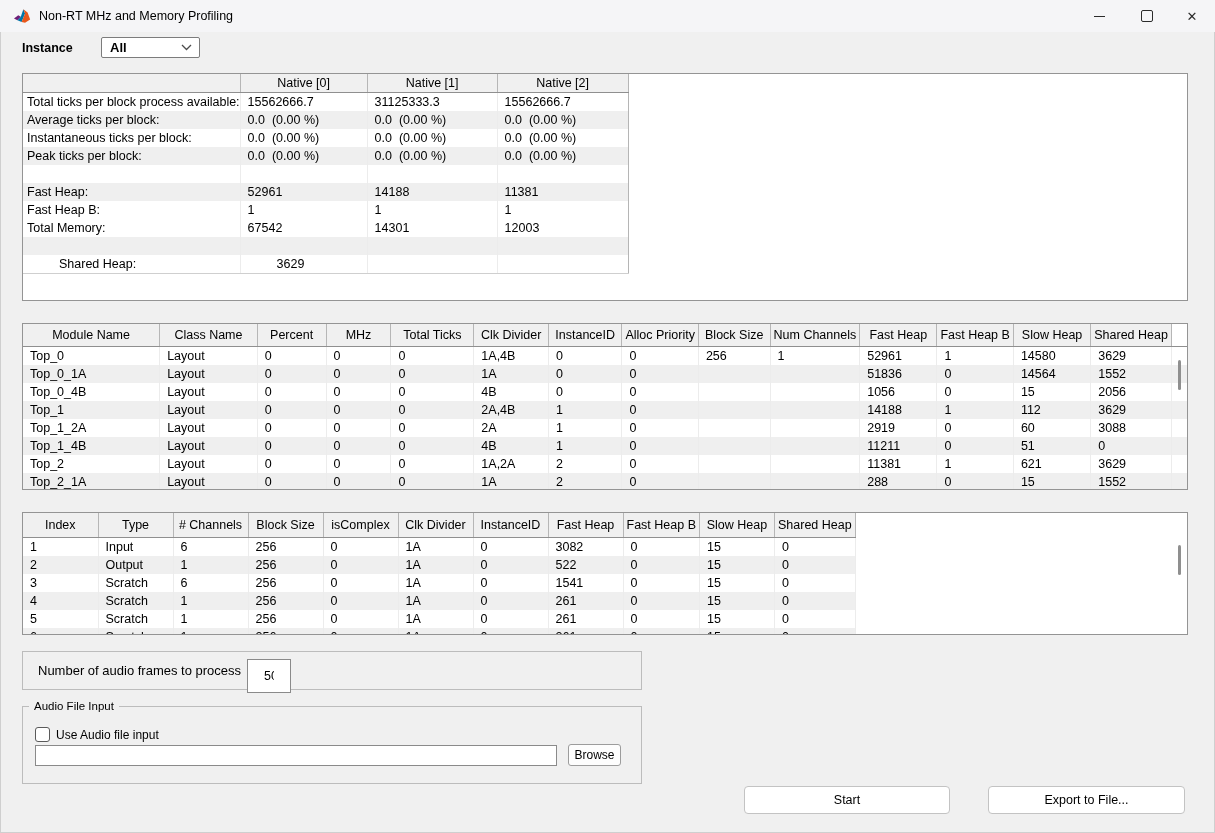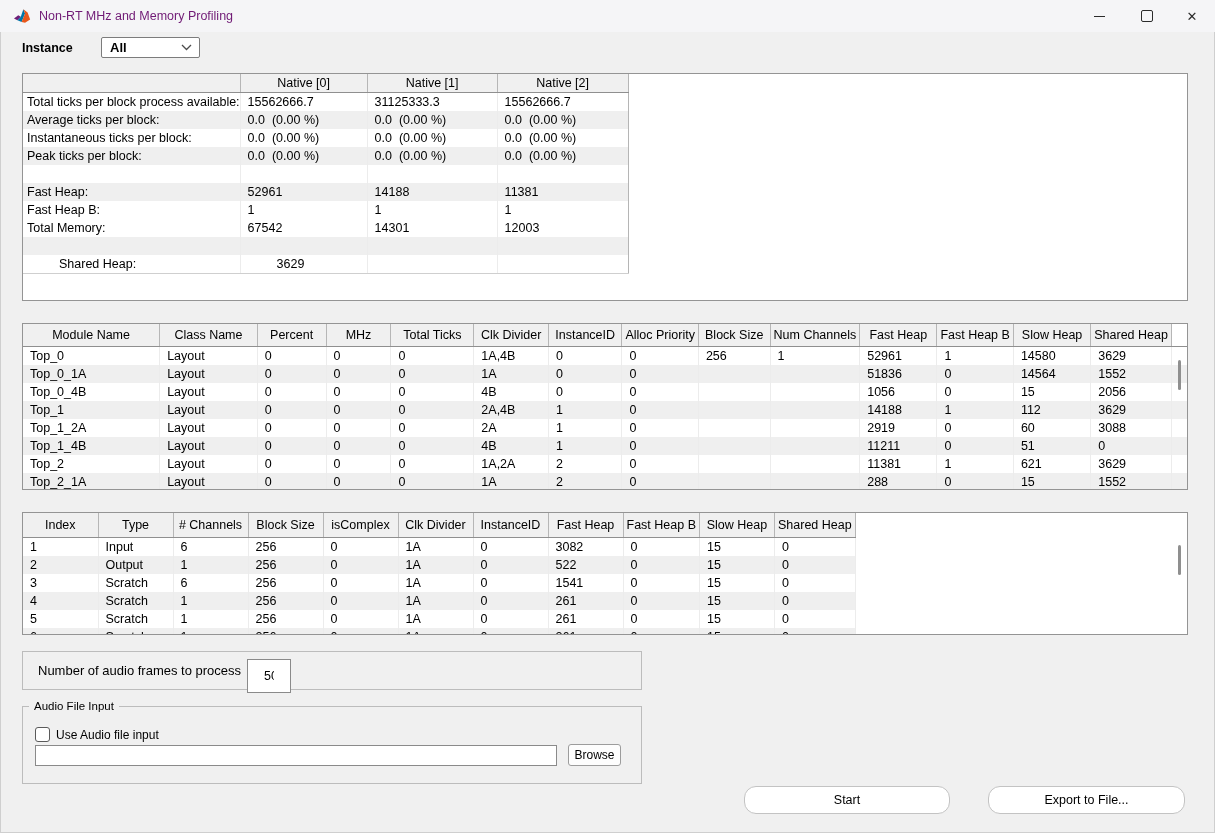--- a/index.html
+++ b/index.html
@@ -4,21 +4,21 @@
 <style>
   html,body{margin:0;padding:0;}
   body{
     width:1215px;height:833px;position:relative;overflow:hidden;
     background:#f0f0f0;font-family:"Liberation Sans",sans-serif;color:#000;
     box-shadow:inset 0 0 0 1px #cfcfcf;
   }
   
   .titlebar{position:absolute;left:0;top:0;width:1215px;height:32px;background:#f5f5f7;}
   .app-icon{position:absolute;left:14px;top:8px;width:17px;height:16px;}
-  .title-text{position:absolute;left:39px;top:9px;font-size:12.5px;color:#701a75;white-space:nowrap;}
+  .title-text{position:absolute;left:39px;top:9px;font-size:12.5px;color:#000000;white-space:nowrap;}
   .winbtn{position:absolute;top:0;width:46px;height:32px;display:flex;align-items:center;justify-content:center;cursor:default;}
   .g-min{width:11px;height:1px;background:#2b2b2b;}
   .g-max{width:10px;height:10px;border:1.2px solid #2b2b2b;border-radius:2px;background:transparent;}
   .g-close{font-size:13px;color:#2b2b2b;line-height:1;}
   
   .inst-label{position:absolute;left:22px;top:41px;font-size:12.5px;font-weight:bold;color:#000;}
   .dropdown{position:absolute;left:101px;top:37px;width:99px;height:21px;background:#fff;
     border:1px solid #7c7c7c;border-radius:2px;box-sizing:border-box;display:flex;align-items:center;}
   .dropdown .val{margin-left:8px;font-size:13px;font-weight:bold;flex:1;}
   .dropdown .chev{margin-right:7px;}
@@ -51,21 +51,21 @@
   .audio-legend{position:absolute;left:6px;top:-7px;background:#f0f0f0;padding:0 5px;font-size:11.5px;}
   .checkbox{position:absolute;left:12px;top:20px;width:13px;height:13px;background:#fff;
     border:1px solid #5a5a5a;border-radius:3px;}
   .checkbox-label{position:absolute;left:33px;top:21px;font-size:12px;}
   .file-input{position:absolute;left:12px;top:38px;width:522px;height:21px;box-sizing:border-box;
     border:1px solid #8a8a8a;background:#fff;font:12px "Liberation Sans",sans-serif;padding:0 4px;}
   .browse-btn{position:absolute;left:545px;top:37px;width:53px;height:22px;box-sizing:border-box;
     background:#fdfdfd;border:1px solid #9c9c9c;border-radius:3px;font:12px "Liberation Sans",sans-serif;
     display:flex;align-items:center;justify-content:center;}
   .action-btn{position:absolute;top:786px;height:28px;background:#fff;border:1px solid #c3c3c3;
-    border-radius:12px;box-sizing:border-box;display:flex;align-items:center;justify-content:center;
+    border-radius:4px;box-sizing:border-box;display:flex;align-items:center;justify-content:center;
     font-size:12.5px;}
   #btn-start{left:744px;width:206px;}
   #btn-export{left:988px;width:197px;}
 </style>
 </head>
 <body>
 
 <div class="titlebar">
   <svg class="app-icon" viewBox="0 0 20 18">
     <polygon points="0,12 5,8 8,10 4,14" fill="#6e1e78"></polygon>

